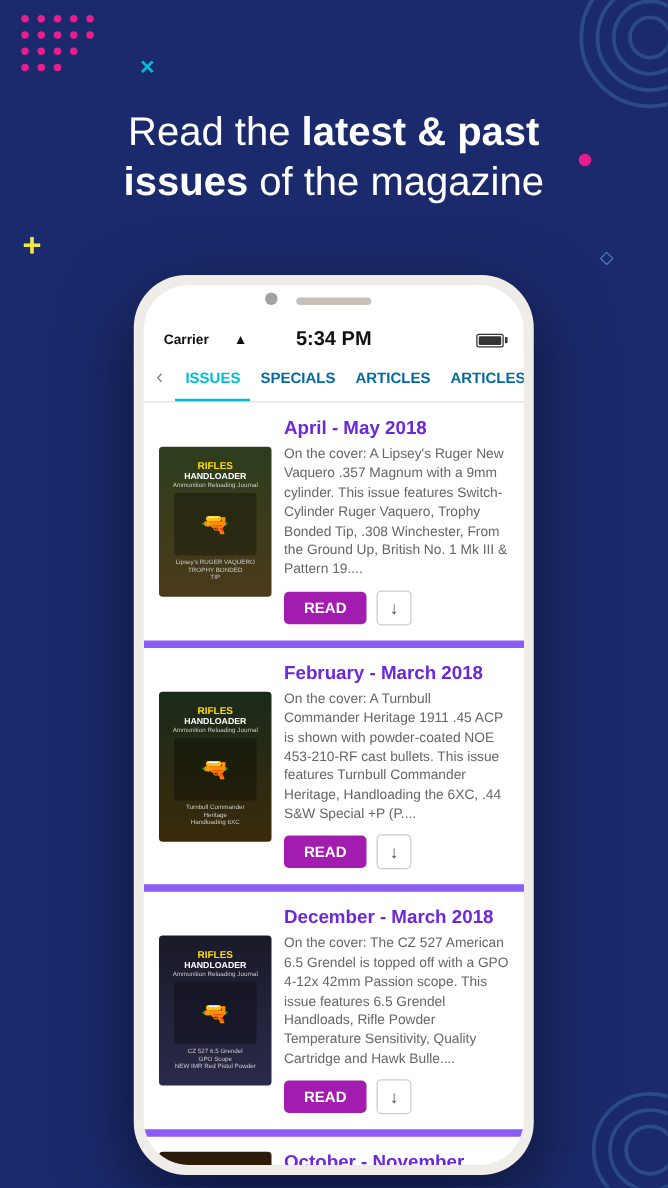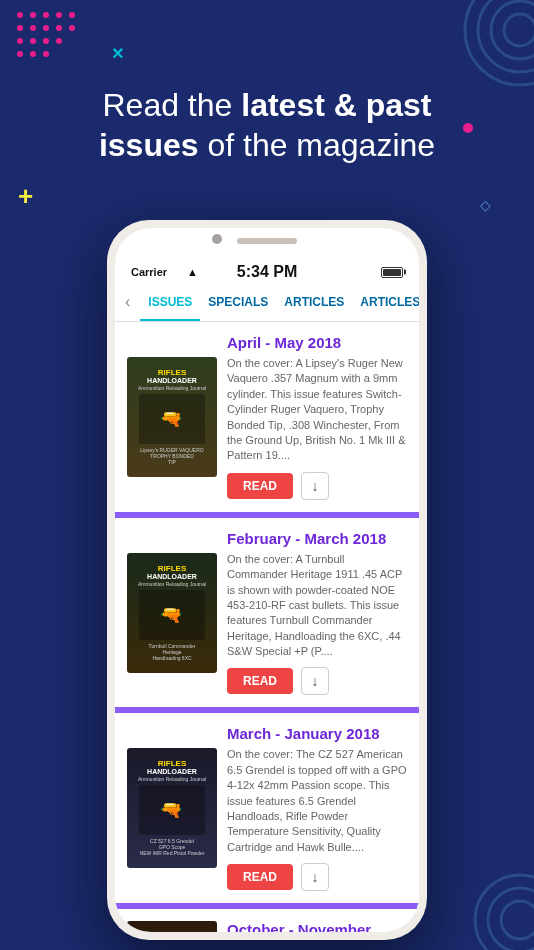--- a/index.html
+++ b/index.html
@@ -274,21 +274,21 @@
       margin-bottom: 8px;
     }
 
     .issue-actions {
       display: flex;
       align-items: center;
       gap: 8px;
     }
 
     .read-btn {
-      background: #ef4444;
+      background: #a21caf;
       color: white;
       border: none;
       border-radius: 4px;
       padding: 6px 16px;
       font-size: 12px;
       font-weight: 700;
       cursor: pointer;
     }
 
     .download-btn {
@@ -430,21 +430,21 @@
       </div>
 
       <div class="issue-item">
         <div class="issue-cover cover-handloader" style="background: linear-gradient(to bottom, #1a1a2a 0%, #2a2a4a 100%);">
           <div class="mag-title">RIFLES<br><span style="font-size:7px;color:white;">HANDLOADER</span></div>
           <div class="mag-sub">Ammunition Reloading Journal</div>
           <div class="mag-image-area">🔫</div>
           <div style="font-size:5px;color:#ccc;text-align:center;">CZ 527 6.5 Grendel<br>GPO Scope<br>NEW IMR Red Pistol Powder</div>
         </div>
         <div class="issue-info">
-          <div class="issue-title">March - January 2018</div>
+          <div class="issue-title">December - March 2018</div>
           <div class="issue-desc">On the cover: The CZ 527 American 6.5 Grendel is topped off with a GPO 4-12x 42mm Passion scope. This issue features 6.5 Grendel Handloads, Rifle Powder Temperature Sensitivity, Quality Cartridge and Hawk Bulle....</div>
           <div class="issue-actions">
             <button class="read-btn">READ</button>
             <div class="download-btn">↓</div>
           </div>
         </div>
       </div>
 
       <div class="issue-partial">
         <div class="issue-cover cover-handloader" style="background: linear-gradient(to bottom, #2a1a0a 0%, #4a2a0a 100%); height: 70px;">

